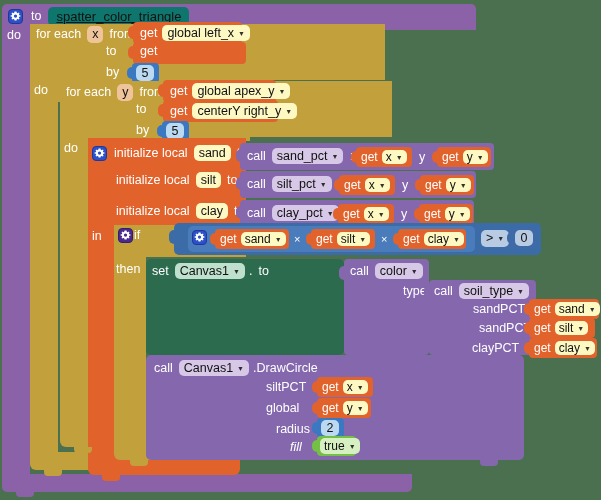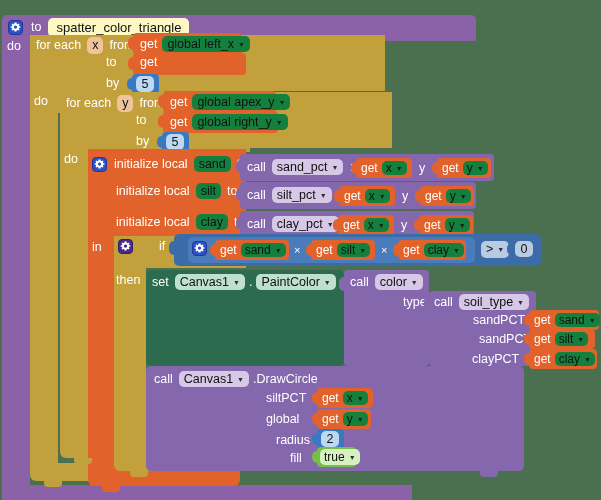--- a/index.html
+++ b/index.html
@@ -6,21 +6,21 @@
   html,body{margin:0;padding:0;}
   body{
     width:601px;height:500px;
     background:#4a7050;
     font-family:"Liberation Sans", sans-serif;
     font-size:12.5px;
     overflow:hidden;
     position:relative;
     -webkit-font-smoothing:antialiased;
   }
-  .canvas{position:absolute;left:0;top:15px;width:601px;height:392px;}
+  .canvas{position:absolute;left:0;top:4px;width:601px;height:392px;}
 
   
   .blk{position:absolute;box-sizing:border-box;}
   .lbl{color:#ffffff;white-space:nowrap;line-height:1;}
 
   
   .field{
     display:inline-flex;align-items:center;justify-content:center;
     border-radius:5px;padding:1px 5px;
     font-size:12.5px;line-height:15px;color:#111;
@@ -32,23 +32,23 @@
   
   .c-proc  {background:#8b62a8;}
   .c-ctrl  {background:#c2a13c;}
   .c-var   {background:#e2622b;}
   .c-math  {background:#3b78c2;}   
   .c-logic {background:#3c6ca8;}   
   .c-call  {background:#8467ad;}   
   .c-set   {background:#2d6b4f;}   
   .c-bool  {background:#74c044;}   
 
-  .f-proc{background:#fef9c3;}
+  .f-proc{background:#0f766e;text-decoration:underline;}
   .f-ctrl{background:#f0c49a;}
-  .f-var {background:#15803d;}
+  .f-var {background:#fef9c3;}
   .f-math{background:#bcd9f2;}
   .f-logic{background:#b9cbe2;}
   .f-call{background:#d6c8e6;}
   .f-set {background:#bfe0cc;}
   .f-bool{background:#d6f0c2;}
 
   
   .gear{
     width:15px;height:15px;border-radius:4px;
     display:inline-flex;align-items:center;justify-content:center;
@@ -142,21 +142,21 @@
       <span>global apex_y</span>
         <span class="arrow">▼</span>
     </span>
   </div>
 
   <div class="blk c-var" style="left:163px;top:96px;width:115px;height:22px;border-radius:4px;"></div>
   <div class="blk c-var" style="left:158px;top:100px;width:8px;height:13px;border-radius:5px 0 0 5px;"></div>
   <div class="row" style="left:170px;top:99px;">
     <span class="lbl">get</span>
     <span class="field f-var" style="margin-left:5px;height:16px;">
-      <span>global right_y</span>
+      <span>centerY right_y</span>
         <span class="arrow">▼</span>
     </span>
   </div>
 
   <div class="blk c-math" style="left:162px;top:117px;width:27px;height:20px;border-radius:4px;"></div>
   <div class="blk c-math" style="left:157px;top:121px;width:8px;height:12px;border-radius:5px 0 0 5px;"></div>
   <div class="field f-math" style="position:absolute;left:166px;top:119px;width:18px;height:16px;">5</div>
 
   <div class="blk c-var" style="left:88px;top:134px;width:158px;height:12px;border-radius:6px 6px 0 0;"></div>
   <div class="blk c-var" style="left:88px;top:134px;width:158px;height:88px;"></div>
@@ -281,21 +281,21 @@
   <div class="blk c-ctrl" style="left:114px;top:253px;width:32px;height:195px;"></div>
   <div class="blk c-ctrl" style="left:114px;top:440px;width:120px;height:16px;border-radius:0 0 6px 6px;"></div>
 
   <div class="row" style="left:118px;top:224px;">
     <span class="gear gear-purple">
       <svg width="11" height="11" viewBox="0 0 16 16" aria-hidden="true">
         <path fill="#ffffff" d="M8 0.8 L9.5 0.8 L9.9 2.6 L11.3 3.2 L12.8 2.2 L13.9 3.3 L12.9 4.8 L13.5 6.2 L15.3 6.6 L15.3 8.1 L13.5 8.5 L12.9 9.9 L13.9 11.4 L12.8 12.5 L11.3 11.5 L9.9 12.1 L9.5 13.9 L8 13.9 L6.6 13.9 L6.2 12.1 L4.8 11.5 L3.3 12.5 L2.2 11.4 L3.2 9.9 L2.6 8.5 L0.8 8.1 L0.8 6.6 L2.6 6.2 L3.2 4.8 L2.2 3.3 L3.3 2.2 L4.8 3.2 L6.2 2.6 L6.6 0.8 Z"></path>
         <circle cx="8" cy="7.35" r="2.4" fill="#4b2a8c"></circle>
       </svg>
     </span>
-    <span class="lbl" style="margin-left:26px;">if</span>
+    <span class="lbl" style="margin-left:1px;">if</span>
   </div>
   <div class="lbl" style="position:absolute;left:116px;top:259px;">then</div>
 
   <div class="blk c-logic" style="left:174px;top:219px;width:367px;height:32px;border-radius:5px;"></div>
   <div class="blk c-logic" style="left:169px;top:226px;width:8px;height:14px;border-radius:5px 0 0 5px;"></div>
 
   <div class="blk" style="left:188px;top:222px;width:287px;height:26px;border-radius:5px;background:#4a7cbb;"></div>
   <div class="row" style="left:192px;top:226px;">
     <span class="gear gear-blue">
       <svg width="11" height="11" viewBox="0 0 16 16" aria-hidden="true">
@@ -347,24 +347,20 @@
   <div class="field f-logic" style="position:absolute;left:515px;top:226px;width:18px;height:16px;">0</div>
 
   <div class="blk c-set" style="left:146px;top:255px;width:198px;height:96px;border-radius:5px;"></div>
   <div class="row" style="left:152px;top:259px;">
     <span class="lbl">set</span>
     <span class="field f-set" style="margin-left:6px;height:16px;">
       <span>Canvas1</span>
         <span class="arrow">▼</span>
     </span>
     <span class="lbl" style="margin-left:4px;">.</span>
-    <span class="field f-set" style="margin-left:4px;height:16px;">
-      <span>PaintColor</span>
-        <span class="arrow">▼</span>
-    </span>
     <span class="lbl" style="margin-left:6px;">to</span>
   </div>
 
   <div class="blk c-call" style="left:344px;top:255px;width:85px;height:96px;border-radius:4px;"></div>
   <div class="blk c-call" style="left:339px;top:262px;width:8px;height:14px;border-radius:5px 0 0 5px;"></div>
   <div class="row" style="left:350px;top:259px;">
     <span class="lbl">call</span>
     <span class="field f-call" style="margin-left:6px;height:16px;">
       <span>color</span>
         <span class="arrow">▼</span>
@@ -445,21 +441,21 @@
       <span>y</span>
         <span class="arrow">▼</span>
     </span>
   </div>
 
   <div class="lbl" style="position:absolute;left:276px;top:419px;">radius</div>
   <div class="blk c-math" style="left:317px;top:414px;width:27px;height:20px;border-radius:4px;"></div>
   <div class="blk c-math" style="left:312px;top:418px;width:8px;height:12px;border-radius:5px 0 0 5px;"></div>
   <div class="field f-math" style="position:absolute;left:321px;top:416px;width:18px;height:16px;">2</div>
 
-  <div class="lbl" style="position:absolute;left:290px;top:437px;">fill</div>
+  <div class="lbl" style="position:absolute;left:290px;top:437px;font-style:italic;">fill</div>
   <div class="blk c-bool" style="left:317px;top:432px;width:39px;height:20px;border-radius:4px;"></div>
   <div class="blk c-bool" style="left:312px;top:436px;width:8px;height:12px;border-radius:5px 0 0 5px;"></div>
   <div class="field f-bool" style="position:absolute;left:320px;top:434px;height:16px;padding:0 4px;font-size:12px;">
     <span>true</span>
       <span class="arrow">▼</span>
   </div>
 
   <div class="blk c-call" style="left:480px;top:456px;width:18px;height:6px;border-radius:0 0 4px 4px;"></div>
   <div class="blk c-ctrl" style="left:130px;top:456px;width:18px;height:6px;border-radius:0 0 4px 4px;"></div>
   <div class="blk c-var" style="left:102px;top:471px;width:18px;height:6px;border-radius:0 0 4px 4px;"></div>

